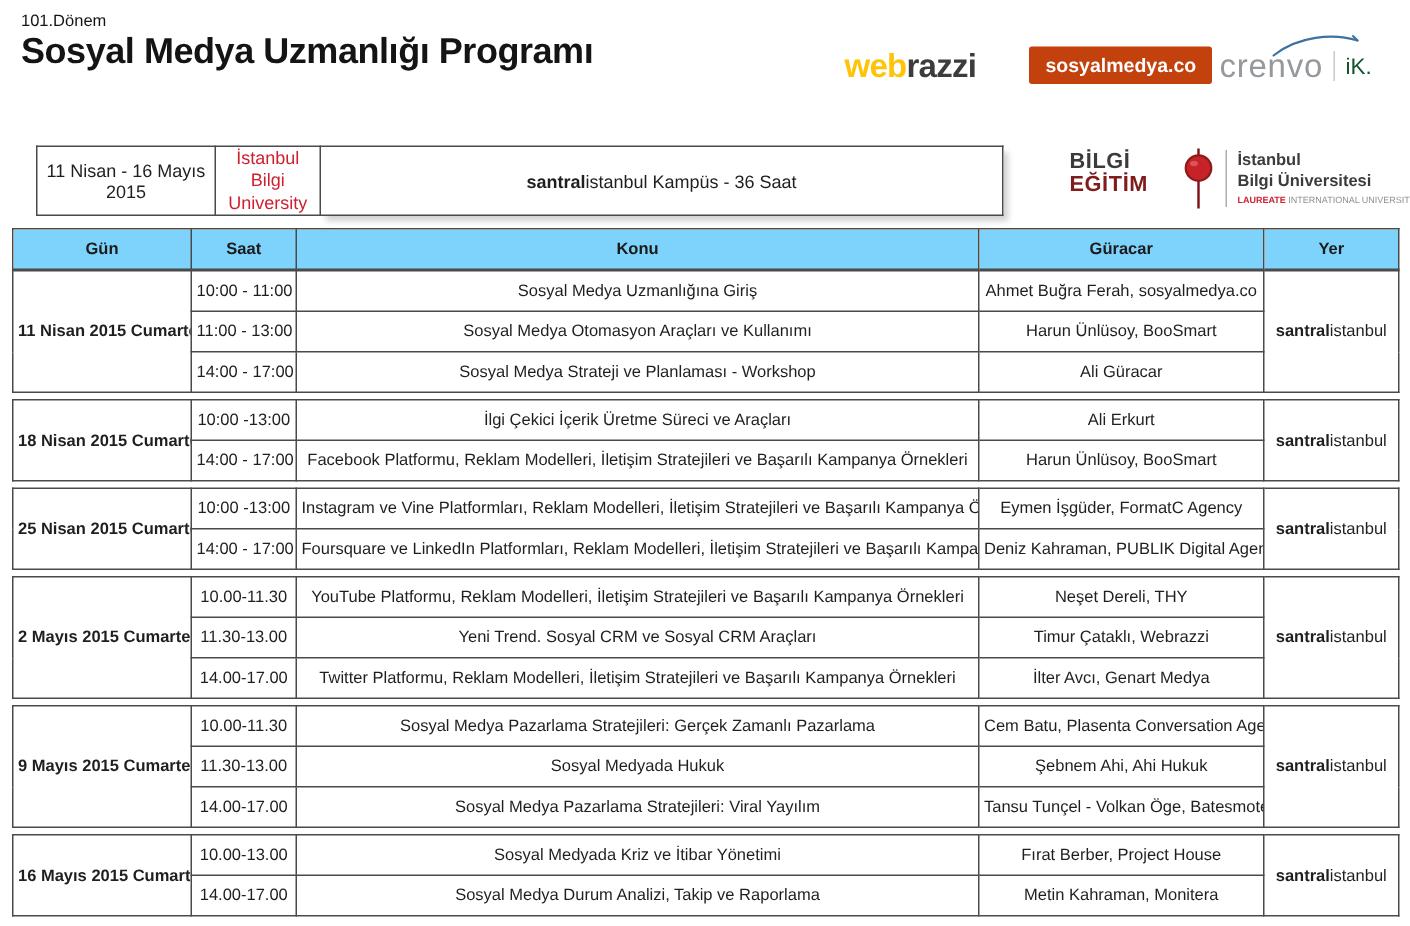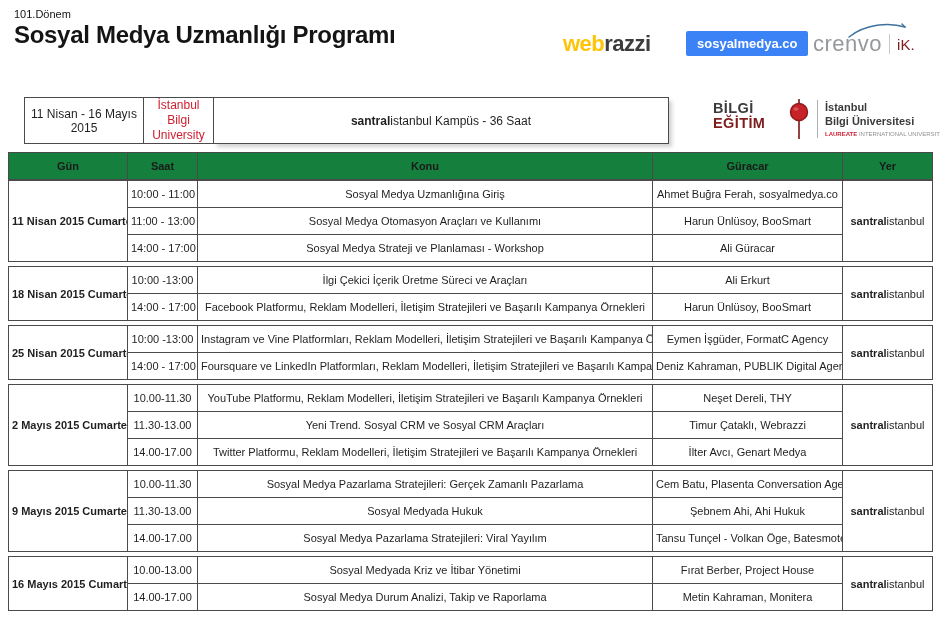--- a/index.html
+++ b/index.html
@@ -9,28 +9,28 @@
   }
   
   .title-block{position:absolute;left:14px;top:8px;}
   .period{font-size:11px;color:#141414;}
   .main-title{font-size:24px;font-weight:bold;color:#141414;letter-spacing:-0.3px;margin-top:1px;}
 
   .logo-webrazzi{position:absolute;left:563px;top:31px;font-size:22px;font-weight:bold;letter-spacing:-0.5px;}
   .logo-webrazzi .part-web{color:#fdc408;}
   .logo-webrazzi .part-razzi{color:#3c3c3c;}
 
-  .logo-sosyalmedya{position:absolute;left:686px;top:31px;background:#3b82f6;color:#ffffff;
+  .logo-sosyalmedya{position:absolute;left:686px;top:31px;background:#c2410c;color:#ffffff;
     font-weight:bold;font-size:13px;padding:5px 11px;border-radius:2px;}
 
   .logo-crenvo{position:absolute;left:813px;top:31px;display:flex;align-items:center;}
   .crenvo-name{font-size:22px;color:#95989c;letter-spacing:0.5px;position:relative;}
   .crenvo-swoosh{position:absolute;left:34px;top:-9px;}
   .crenvo-divider{width:1px;height:20px;background:#c8c8c8;margin:0 7px;}
-  .crenvo-suffix{font-size:15px;color:#7f1d1d;}
+  .crenvo-suffix{font-size:15px;color:#14532d;}
 
   
   table{border-collapse:collapse;table-layout:fixed;}
   .info-bar{position:absolute;left:24px;top:97px;width:644px;}
   .info-bar td{border:1px solid #4a4a4a;height:38px;text-align:center;vertical-align:middle;
     font-size:12px;padding:0 4px;}
   .org-cell{color:#cf2030;font-size:11.5px;line-height:1.25;}
   .venue-cell-bar{box-shadow:3px 3px 4px rgba(0,0,0,0.18);}
   .bold{font-weight:bold;}
 
@@ -44,21 +44,21 @@
   .bilgi-uni .uni-line{font-size:11px;font-weight:bold;color:#3b3b3c;line-height:1.2;}
   .laureate{font-size:6px;margin-top:3px;white-space:nowrap;}
   .laureate .lau-bold{color:#cf2030;font-weight:bold;}
   .laureate .lau-rest{color:#909090;}
 
   
   .schedule{position:absolute;left:8px;top:152px;width:924px;}
   .schedule table{width:924px;}
   .schedule th,.schedule td{border:1px solid #4a4a4a;height:26px;text-align:center;
     vertical-align:middle;font-size:11px;padding:0 3px;overflow:hidden;white-space:nowrap;}
-  .head-table th{background:#15803d;font-weight:bold;color:#1a1a1a;text-align:center;}
+  .head-table th{background:#7dd3fc;font-weight:bold;color:#1a1a1a;text-align:center;}
   .group-table{margin-bottom:4px;}
   .day-cell{font-weight:bold;font-size:11.5px;}
 </style>
 </head>
 <body>
 
 <div class="title-block">
   <div class="period">101.Dönem</div>
   <div class="main-title">Sosyal Medya Uzmanlığı Programı</div>
 </div>

